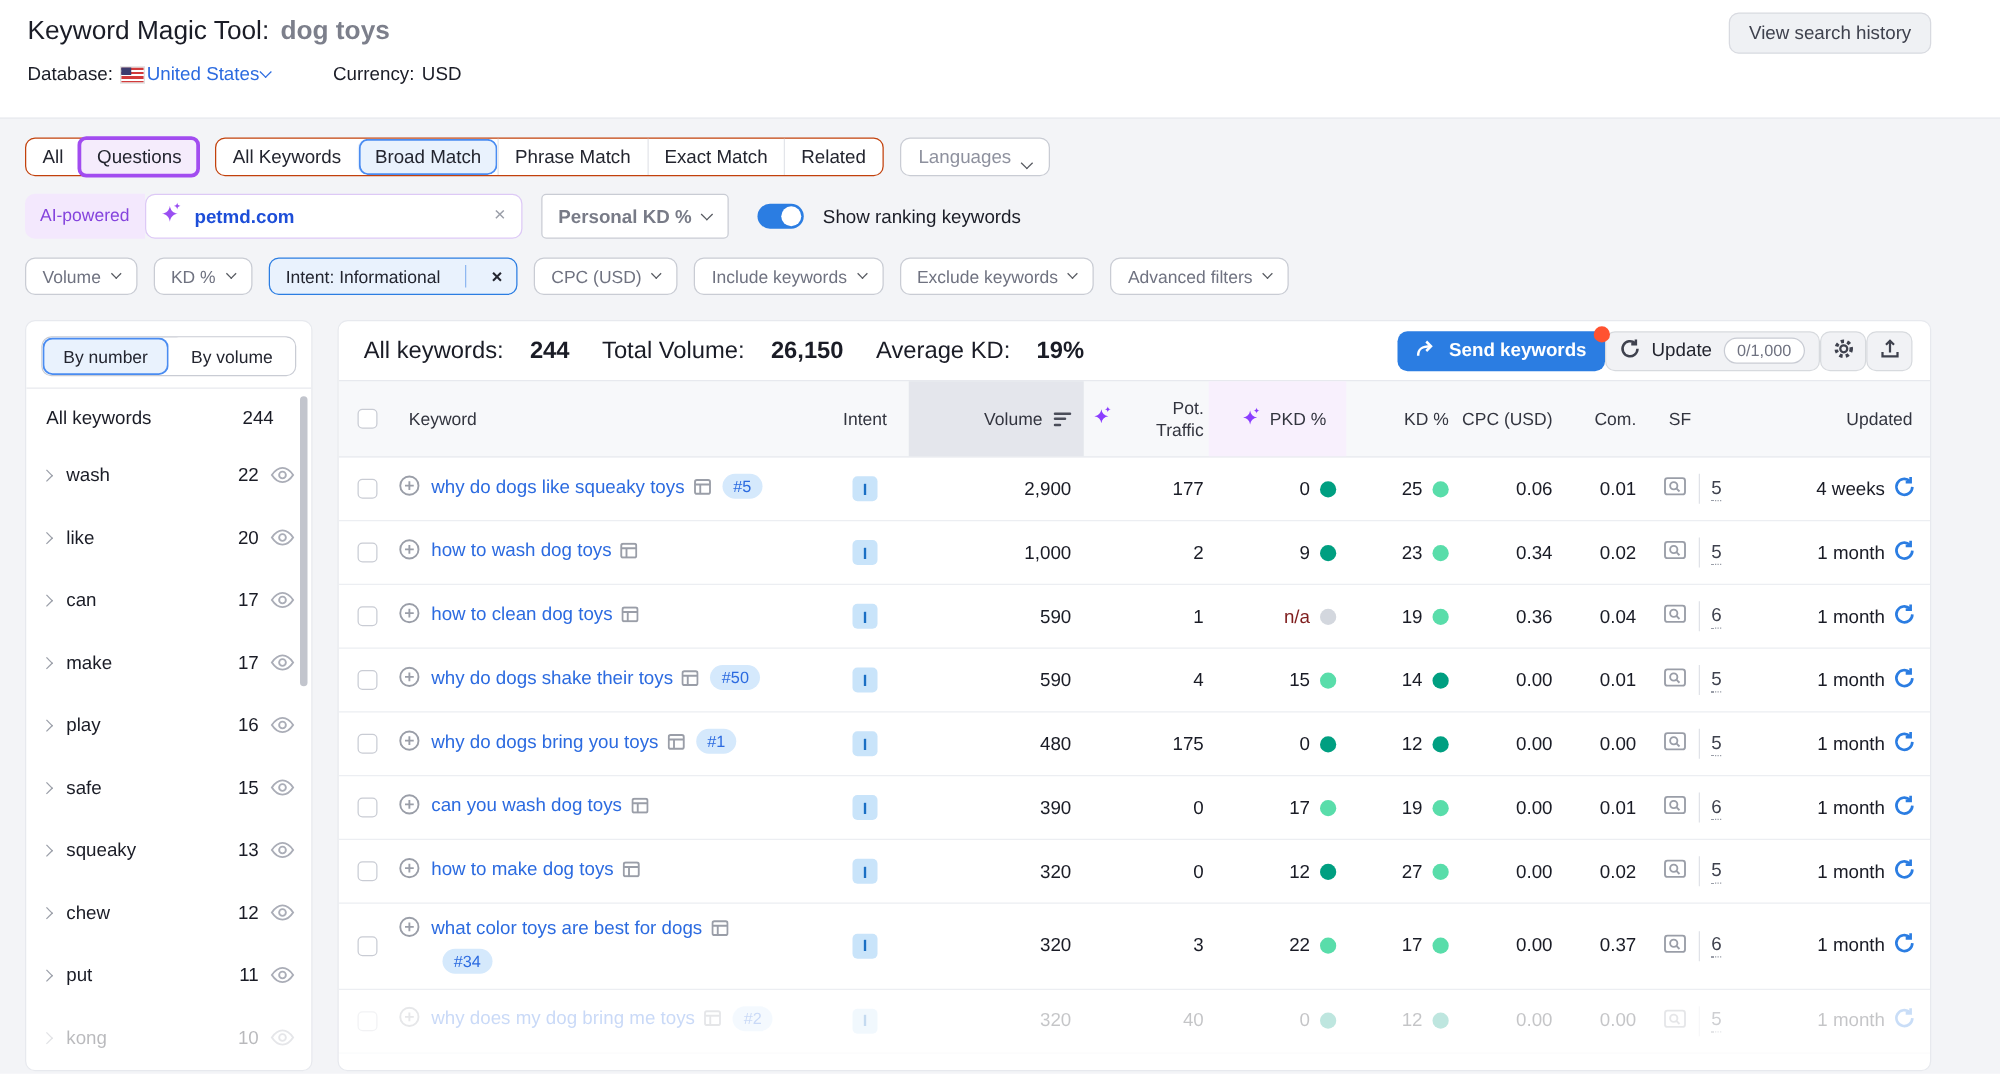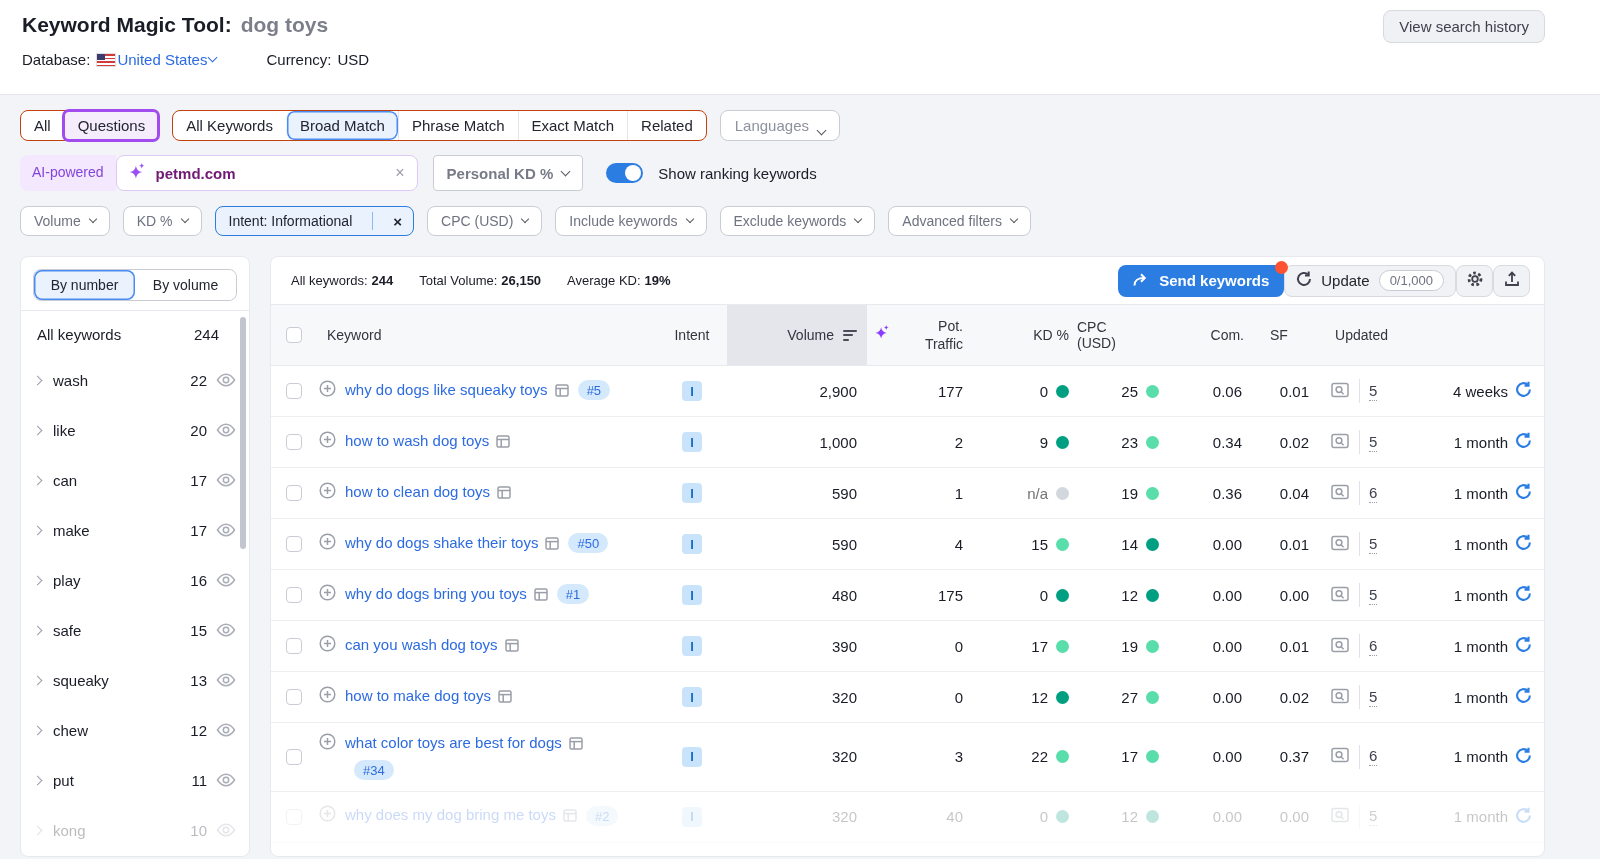--- a/index.html
+++ b/index.html
@@ -8,21 +8,21 @@
     width:1600px; height:859px; overflow:hidden;
     background:#f3f4f7; color:#1a1c26;
     font-family:"Liberation Sans", sans-serif;
     -webkit-font-smoothing:antialiased;
   }
   button { font-family:inherit; cursor:pointer; }
 
   
   .top { background:#fff; height:95px; border-bottom:1px solid #e4e6ec; position:relative; padding:13px 55px 0 22px; }
   .title-row { display:flex; gap:9px; align-items:baseline; }
-  .page-title { font-size:21px; font-weight:700; color:#1a1c26; }
+  .page-title { font-size:21px; font-weight:400; color:#1a1c26; }
   .page-query { font-size:21px; font-weight:700; color:#7c7f8b; }
   .meta-row { margin-top:14px; display:flex; align-items:center; font-size:15px; }
   .meta-label { color:#1a1c26; }
   .db-link { color:#2c6be0; display:flex; align-items:center; gap:2px; margin-left:7px; cursor:pointer; }
   .flag { width:18px; height:12px; position:relative; display:inline-block;
           background:repeating-linear-gradient(180deg,#d23b3b 0 1.8px,#fff 1.8px 3.6px); outline:1px solid #e0e0e0; }
   .flag::after { content:""; position:absolute; left:0; top:0; width:8px; height:6.5px; background:#3c3b6e; }
   .currency-wrap { margin-left:50px; display:flex; gap:6px; }
   .history-btn { position:absolute; top:10px; right:55px; background:#eff1f4; border:1px solid #d8dae0; border-radius:8px;
                  padding:7px 15px; font-size:15px; color:#3f424e; }
@@ -41,21 +41,21 @@
   .tab.sel { background:#e9f2fd; box-shadow:inset 0 0 0 1.5px #4a8cf1; border-radius:8px; border-left-color:transparent; }
   .lang-btn { background:#fff; border:1px solid #c9ccd4; border-radius:8px; padding:6px 14px; font-size:15px; color:#8e919e;
               display:flex; align-items:flex-end; gap:9px; }
   .lang-btn .chev { color:#55585f; }
 
   
   .search-row { margin:14px 20px 0; display:flex; align-items:center; gap:15px; }
   .search-wrap { display:flex; align-items:stretch; }
   .ai-chip { background:#f3e8fd; color:#8544dd; font-size:14px; padding:9px 12px 0; border-radius:8px 0 0 8px; }
   .kw-box { display:flex; align-items:center; gap:8px; background:#fff; border:1.5px solid #ddc9f6; border-radius:8px; width:302px; padding:0 12px; height:36px; }
-  .kw-input { border:none; outline:none; background:transparent; flex:1; font-family:inherit; font-size:15px; font-weight:700; color:#701a75; }
+  .kw-input { border:none; outline:none; background:transparent; flex:1; font-family:inherit; font-size:15px; font-weight:700; color:#1d4ed8; }
   .x-btn { color:#9a9ea8; font-size:16px; background:none; border:none; padding:0 0 0 4px; }
   .pkd-select { background:#fff; border:1px solid #c9ccd4; border-radius:4px; padding:0 13px; height:36px; font-size:15px; color:#787b87;
                 display:flex; gap:9px; align-items:center;font-weight:bold; }
   .pkd-select .chev { color:#55585f; }
   .toggle { width:37px; height:20px; border-radius:10px; background:#2b7de2; position:relative; border:none; margin-left:8px; }
   .toggle::after { content:""; position:absolute; width:16px; height:16px; border-radius:50%; background:#fff; right:2px; top:2px; }
   .toggle-label { font-size:15px; color:#1a1c26; }
 
   
   .filters { margin:15px 20px 0; display:flex; gap:13px; }
@@ -80,21 +80,21 @@
   .sgroup { display:flex; align-items:center; padding:0 13px; height:50px; font-size:15px; cursor:pointer; }
   .sg-term { margin-left:12px; }
   .sg-count { margin-left:auto; }
   .eye-ic { margin-left:9px; display:flex; }
   .sgroup.faded { opacity:.3; }
   .sb-thumb { position:absolute; right:3px; top:60px; width:6px; height:232px; background:#c2c5cd; border-radius:3px; }
 
   
   .main { width:1275px; height:601px; }
   .toolbar { display:flex; align-items:center; height:47px; padding:0 14px 0 20px; gap:26px; }
-  .stat { display:flex; gap:4px; font-size:13px; align-items:center; white-space:nowrap; }
+  .stat { display:flex; gap:21px; font-size:19px; align-items:center; white-space:nowrap; }
   .stat b { font-weight:700; }
   .tool-actions { margin-left:auto; display:flex; align-items:center; }
   .send-btn { position:relative; background:#2b7de2; color:#fff; border:none; border-radius:8px; height:32px; padding:0 15px;
               font-size:15px; font-weight:700; display:flex; align-items:center; gap:9px; }
   .send-dot { position:absolute; top:-4px; right:-4px; width:13px; height:13px; border-radius:50%; background:#ff5230; }
   .update-btn { background:#f1f2f5; border:1px solid #d7dade; border-radius:8px; height:32px; padding:0 11px; display:flex;
                 align-items:center; gap:9px; font-size:15px; color:#23252f; }
   .quota { background:#fff; border:1px solid #c9ccd4; border-radius:11px; padding:2px 10px; font-size:13px; color:#6f7280; }
   .icon-btn { background:#f1f2f5; border:1px solid #d7dade; border-radius:8px; width:37px; height:32px; display:flex;
               align-items:center; justify-content:center; }
@@ -132,21 +132,21 @@
   .intent-badge { width:20px; height:20px; border-radius:4px; background:#c9e4fa; color:#1a6fc4; font-size:13px; font-weight:700;
                   display:flex; align-items:center; justify-content:center; margin:0 auto; cursor:pointer; }
   .num { justify-content:flex-end; color:#1a1c26; }
   .c-vol { padding-right:10px; }
   .c-pot { padding-right:4px; }
   .c-dot { padding-right:8px; gap:8px; }
   .c-cpc { padding-right:20px; }
   .c-com { padding-right:18px; }
   .dot { width:13px; height:13px; border-radius:50%; flex:none; }
   .dot-dark { background:#009f81; } .dot-light { background:#59ddaa; } .dot-na { background:#d3d7de; }
-  .muted { color:#737373; }
+  .muted { color:#7f1d1d; }
   .c-sf { gap:9px; padding-left:4px; }
   .sf-div { width:1px; height:24px; background:#e0e2e8; }
   .sf-num { color:#3f424e; border-bottom:1.5px dotted #9a9ea8; padding-bottom:1px; cursor:pointer; }
   .c-upd { justify-content:flex-end; padding-right:12px; gap:7px; }
 </style>
 </head>
 <body>
 
 <div class="top">
   <div class="title-row">
@@ -432,20 +432,27 @@
             <i></i>
           </span>
       </div>
       <div class="th th-pot">
         <span><svg width="15" height="15" viewBox="0 0 16 16">
               <path d="M6.5 2.5 C7 6 9 8 12.5 8.5 C9 9 7 11 6.5 14.5 C6 11 4 9 0.5 8.5 C4 8 6 6 6.5 2.5 Z" fill="#8b3dff"></path>
               <path d="M12 0 C12.2 1.6 13 2.4 14.6 2.6 C13 2.8 12.2 3.6 12 5.2 C11.8 3.6 11 2.8 9.4 2.6 C11 2.4 11.8 1.6 12 0 Z" fill="#8b3dff"></path>
             </svg></span>
         <span style="width:52px;">Pot. Traffic</span>
       </div>
+      <div class="th th-pkd">
+        <span><svg width="15" height="15" viewBox="0 0 16 16">
+              <path d="M6.5 2.5 C7 6 9 8 12.5 8.5 C9 9 7 11 6.5 14.5 C6 11 4 9 0.5 8.5 C4 8 6 6 6.5 2.5 Z" fill="#8b3dff"></path>
+              <path d="M12 0 C12.2 1.6 13 2.4 14.6 2.6 C13 2.8 12.2 3.6 12 5.2 C11.8 3.6 11 2.8 9.4 2.6 C11 2.4 11.8 1.6 12 0 Z" fill="#8b3dff"></path>
+            </svg></span>
+        <span>PKD %</span>
+      </div>
       <div class="th th-kd">KD %</div>
       <div class="th th-cpc">CPC (USD)</div>
       <div class="th th-com">Com.</div>
       <div class="th th-sf">SF</div>
       <div class="th th-upd">Updated</div>
     </div>
 
     <div>
         <div class="trow grid">
     <div class="cell c-check">

